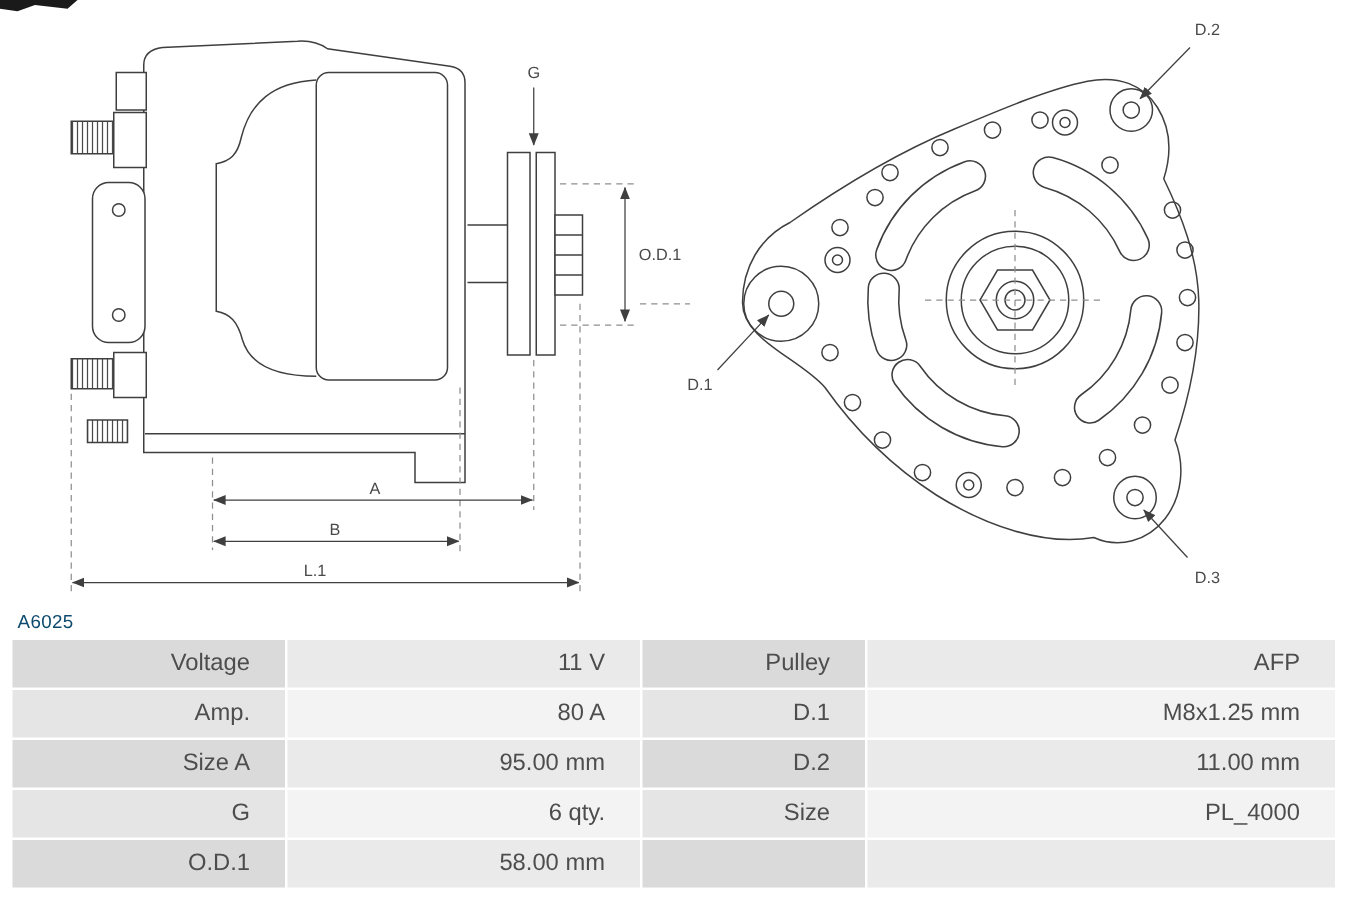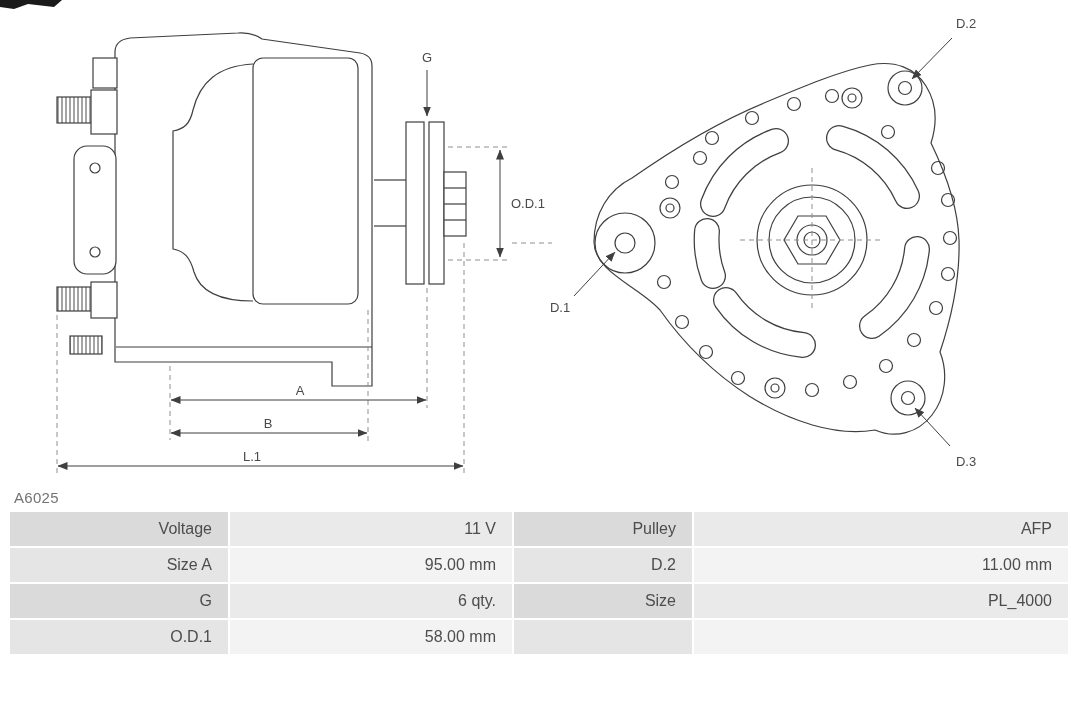--- a/index.html
+++ b/index.html
@@ -6,23 +6,23 @@
   html,body { background:#fff; }
   body { width:1080px; height:720px; font-family:"Liberation Sans", sans-serif; }
   .page { position:relative; width:1080px; height:720px; background:#fff; overflow:hidden; }
   .drawing-area { width:1080px; height:488px; }
   svg text { font-size:13px; fill:#4a4a4a; font-family:"Liberation Sans", sans-serif; }
   .outline { stroke:#3f3f3f; stroke-width:1.2; fill:none; }
   .thin { stroke:#3f3f3f; stroke-width:1; fill:none; }
   .dash { stroke:#8f8f8f; stroke-width:1; stroke-dasharray:5 4; fill:none; }
   .slot-dark { stroke:#3f3f3f; stroke-width:26; stroke-linecap:round; fill:none; }
   .slot-light { stroke:#ffffff; stroke-width:23.5; stroke-linecap:round; fill:none; }
-  .part-number { margin:1px 0 4px 14px; font-size:15px; color:#737373; letter-spacing:.3px; }
+  .part-number { margin:1px 0 4px 14px; font-size:15px; color:#0c4a6e; letter-spacing:.3px; }
   table.specs { border-collapse:separate; border-spacing:2px; width:1062px; margin-left:8px; table-layout:fixed; }
-  .specs td { font-size:16px; color:#4d4d4d; text-align:right; padding:8px 16px; height:32px;
+  .specs td { font-size:19px; color:#4d4d4d; text-align:right; padding:8px 28px; height:32px;
               overflow:hidden; white-space:nowrap; }
   .specs tr:nth-child(odd)  .lbl { background:#dadada; }
   .specs tr:nth-child(odd)  .val { background:#eaeaea; }
   .specs tr:nth-child(even) .lbl { background:#e5e5e5; }
   .specs tr:nth-child(even) .val { background:#f3f3f3; }
 </style>
 </head>
 <body>
 
 <div class="page">
@@ -190,20 +190,26 @@
         <col>
     </colgroup>
     <tbody>
       <tr>
         <td class="lbl">Voltage</td>
         <td class="val">11 V</td>
         <td class="lbl">Pulley</td>
         <td class="val">AFP</td>
       </tr>
       <tr>
+        <td class="lbl">Amp.</td>
+        <td class="val">80 A</td>
+        <td class="lbl">D.1</td>
+        <td class="val">M8x1.25 mm</td>
+      </tr>
+      <tr>
         <td class="lbl">Size A</td>
         <td class="val">95.00 mm</td>
         <td class="lbl">D.2</td>
         <td class="val">11.00 mm</td>
       </tr>
       <tr>
         <td class="lbl">G</td>
         <td class="val">6 qty.</td>
         <td class="lbl">Size</td>
         <td class="val">PL_4000</td>

